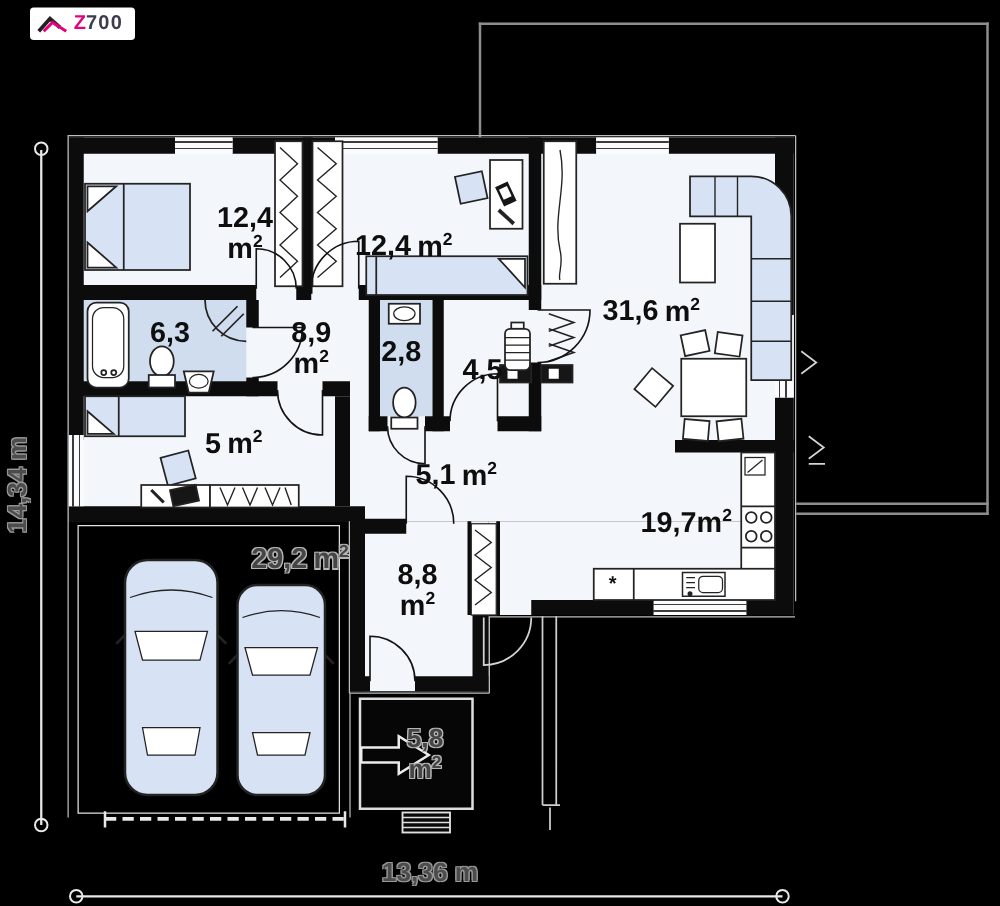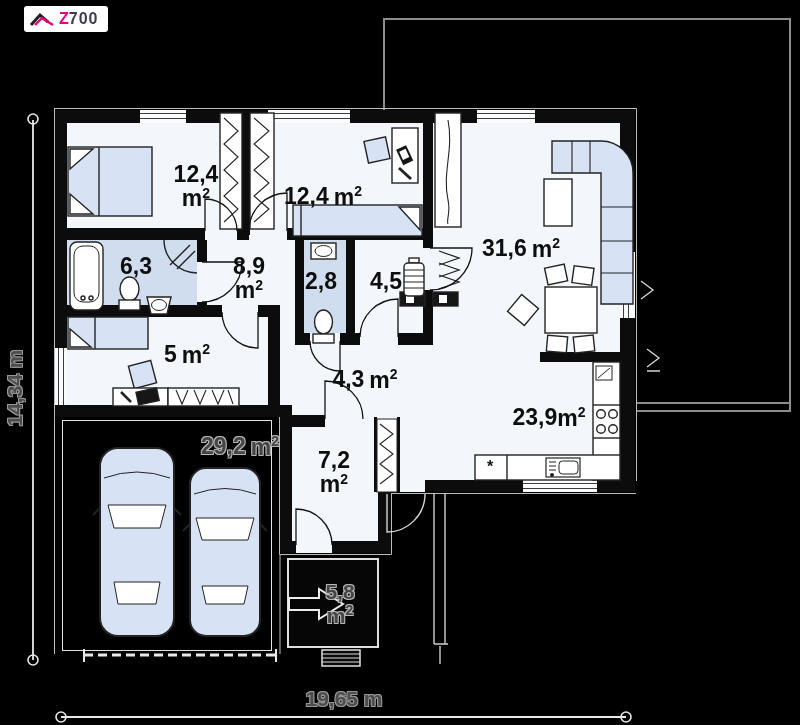--- a/index.html
+++ b/index.html
@@ -311,44 +311,44 @@
   <div class="rl" style="left:136px;top:266px">
     <span>6,3</span>
   </div>
   <div class="rl" style="left:249px;top:278px">
     <div>8,9</div>
     <div><span>m</span><sup>2</sup></div>
   </div>
   <div class="rl" style="left:321px;top:281px">
     <span>2,8</span>
   </div>
-  <div class="rl" style="left:386px;top:281px">
+  <div class="rl" style="left:386px;top:295px">
     <span>4,5</span>
   </div>
   <div class="rl" style="left:187px;top:354px">
     <span>5</span><span class="u"><span>m</span><sup>2</sup></span>
   </div>
   <div class="rl" style="left:365px;top:379px">
-    <span>4,3</span><span class="u"><span>m</span><sup>2</sup></span>
+    <span>5,1</span><span class="u"><span>m</span><sup>2</sup></span>
   </div>
   <div class="rl" style="left:549px;top:417px">
-    <span>23,9</span><span class="u tight"><span>m</span><sup>2</sup></span>
+    <span>19,7</span><span class="u tight"><span>m</span><sup>2</sup></span>
   </div>
   <div class="rl eng" style="left:240px;top:446px">
     <span>29,2</span><span class="u"><span>m</span><sup>2</sup></span>
   </div>
   <div class="rl" style="left:334px;top:472px">
-    <div>7,2</div>
+    <div>8,8</div>
     <div><span>m</span><sup>2</sup></div>
   </div>
   <div class="rl eng" style="left:340px;top:604px;font-size:21px">
     <div>5,8</div>
     <div><span>m</span><sup>2</sup></div>
   </div>
 
   <div class="rl dim" style="left:15px;top:388px;transform:translate(-50%,-50%) rotate(-90deg)">
     <span>14,34 m</span>
   </div>
   <div class="rl dim" style="left:344px;top:699px">
-    <span>19,65 m</span>
+    <span>13,36 m</span>
   </div>
 
 </div>
 
 </body></html>

